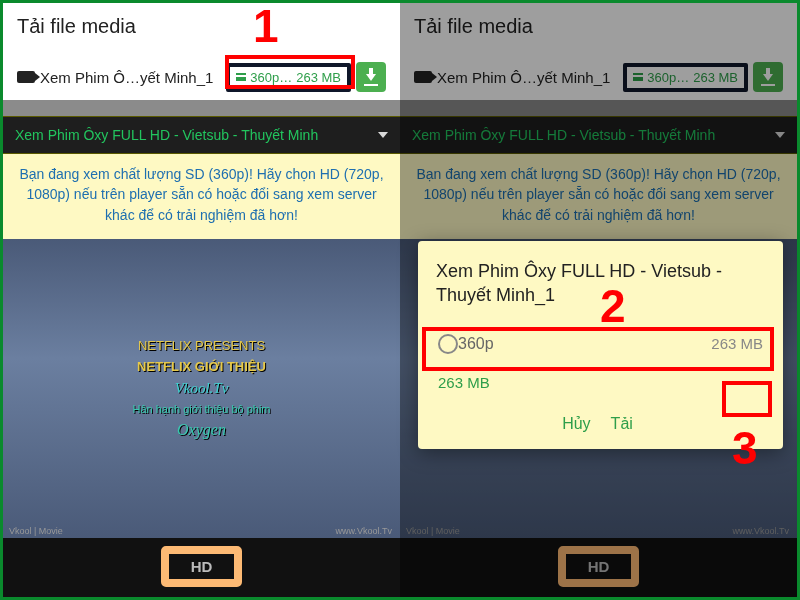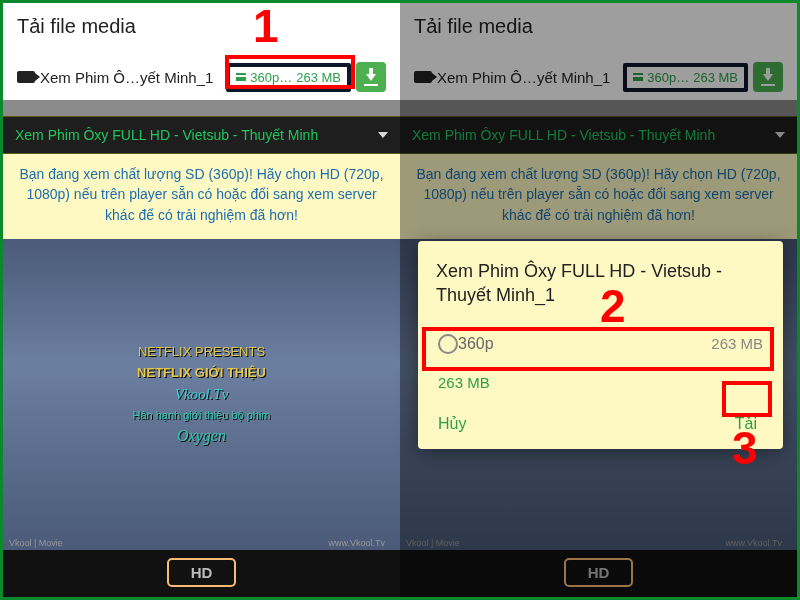--- a/index.html
+++ b/index.html
@@ -32,37 +32,37 @@
   .msg-txt { color: #1e6fb0; font-size: 14px; line-height: 1.45; }
   
   .video { flex: 1; background: linear-gradient(180deg, #4a5a78 0%, #6b7fa0 40%, #4a5a78 100%); position: relative; display: flex; flex-direction: column; align-items: center; justify-content: center; gap: 6px; }
   .sub1 { color: #e6c94a; font-size: 13px; text-shadow: 1px 1px 0 #000; }
   .sub2 { color: #e6c94a; font-size: 13px; text-shadow: 1px 1px 0 #000; font-weight: bold; }
   .sub3 { color: #3fd1d1; font-size: 15px; font-style: italic; font-family: Georgia, serif; text-shadow: 1px 1px 0 #000; text-align: right; }
   .sub4 { color: #39c9b0; font-size: 11px; text-shadow: 1px 1px 0 #000; }
   .sub5 { color: #39c9b0; font-size: 16px; font-style: italic; font-family: Georgia, serif; text-shadow: 1px 1px 0 #000; text-align: right; }
   .watermark { position: absolute; font-size: 9px; color: #999; bottom: 2px; }
   .watermark.l { left: 6px; }
-  .watermark.r { right: 15px; }
+  .watermark.r { right: 8px; }
   
   .bottom { background: #111; padding: 8px 0 10px 0; display: flex; justify-content: center; }
-  .hd-btn { border: 2px solid #fdba74; color: #bbb; padding: 4px 22px; border-radius: 5px; font-size: 15px; font-weight: bold; background: transparent; }
+  .hd-btn { border: 8px solid #fdba74; color: #bbb; padding: 4px 22px; border-radius: 5px; font-size: 15px; font-weight: bold; background: transparent; }
   
   .dialog { position: absolute; left: 18px; right: 14px; top: 194px; background: #fef9c3; border-radius: 4px; z-index: 10; padding: 18px 18px 12px 18px; box-shadow: 0 4px 20px rgba(0,0,0,0.4); margin-top: 44px; }
   .dlg-title { font-size: 18px; color: #222; line-height: 1.35; margin-bottom: 16px; }
   .opt { display: flex; align-items: center; justify-content: space-between; padding: 10px 2px; }
   .opt-left { display: flex; align-items: center; }
   .radio { width: 20px; height: 20px; border: 2px solid #888; border-radius: 50%; position: relative; }
   .radio.sel { border-color: #2e9e4a; }
   .radio.sel::after { content: ""; position: absolute; left: 3px; top: 3px; width: 10px; height: 10px; background: #2e9e4a; border-radius: 50%; }
   .opt-label { color: #666; font-size: 16px; }
   .opt-size { color: #888; font-size: 15px; }
   .opt.sel .opt-label { color: #2e9e4a; }
   .opt.sel .opt-size { color: #2e9e4a; }
-  .dlg-actions { display: flex; justify-content: space-between; gap: 16px; margin-top: 10px; padding-right: 6px; }
+  .dlg-actions { display: flex; justify-content: center; gap: 16px; margin-top: 10px; padding-right: 6px; }
   .dlg-act { color: #2e9e4a; font-size: 16px; font-weight: 500; cursor: pointer; padding: 4px 2px; }
   
   .callout { position: absolute; border: 4px solid #ff0000; z-index: 20; pointer-events: none; }
   .num { position: absolute; color: #ff0000; font-size: 46px; font-weight: 900; z-index: 21; font-family: Arial Black, Arial, sans-serif; pointer-events: none; }
 </style>
 </head>
 <body>
 
 <div class="wrap">
 

